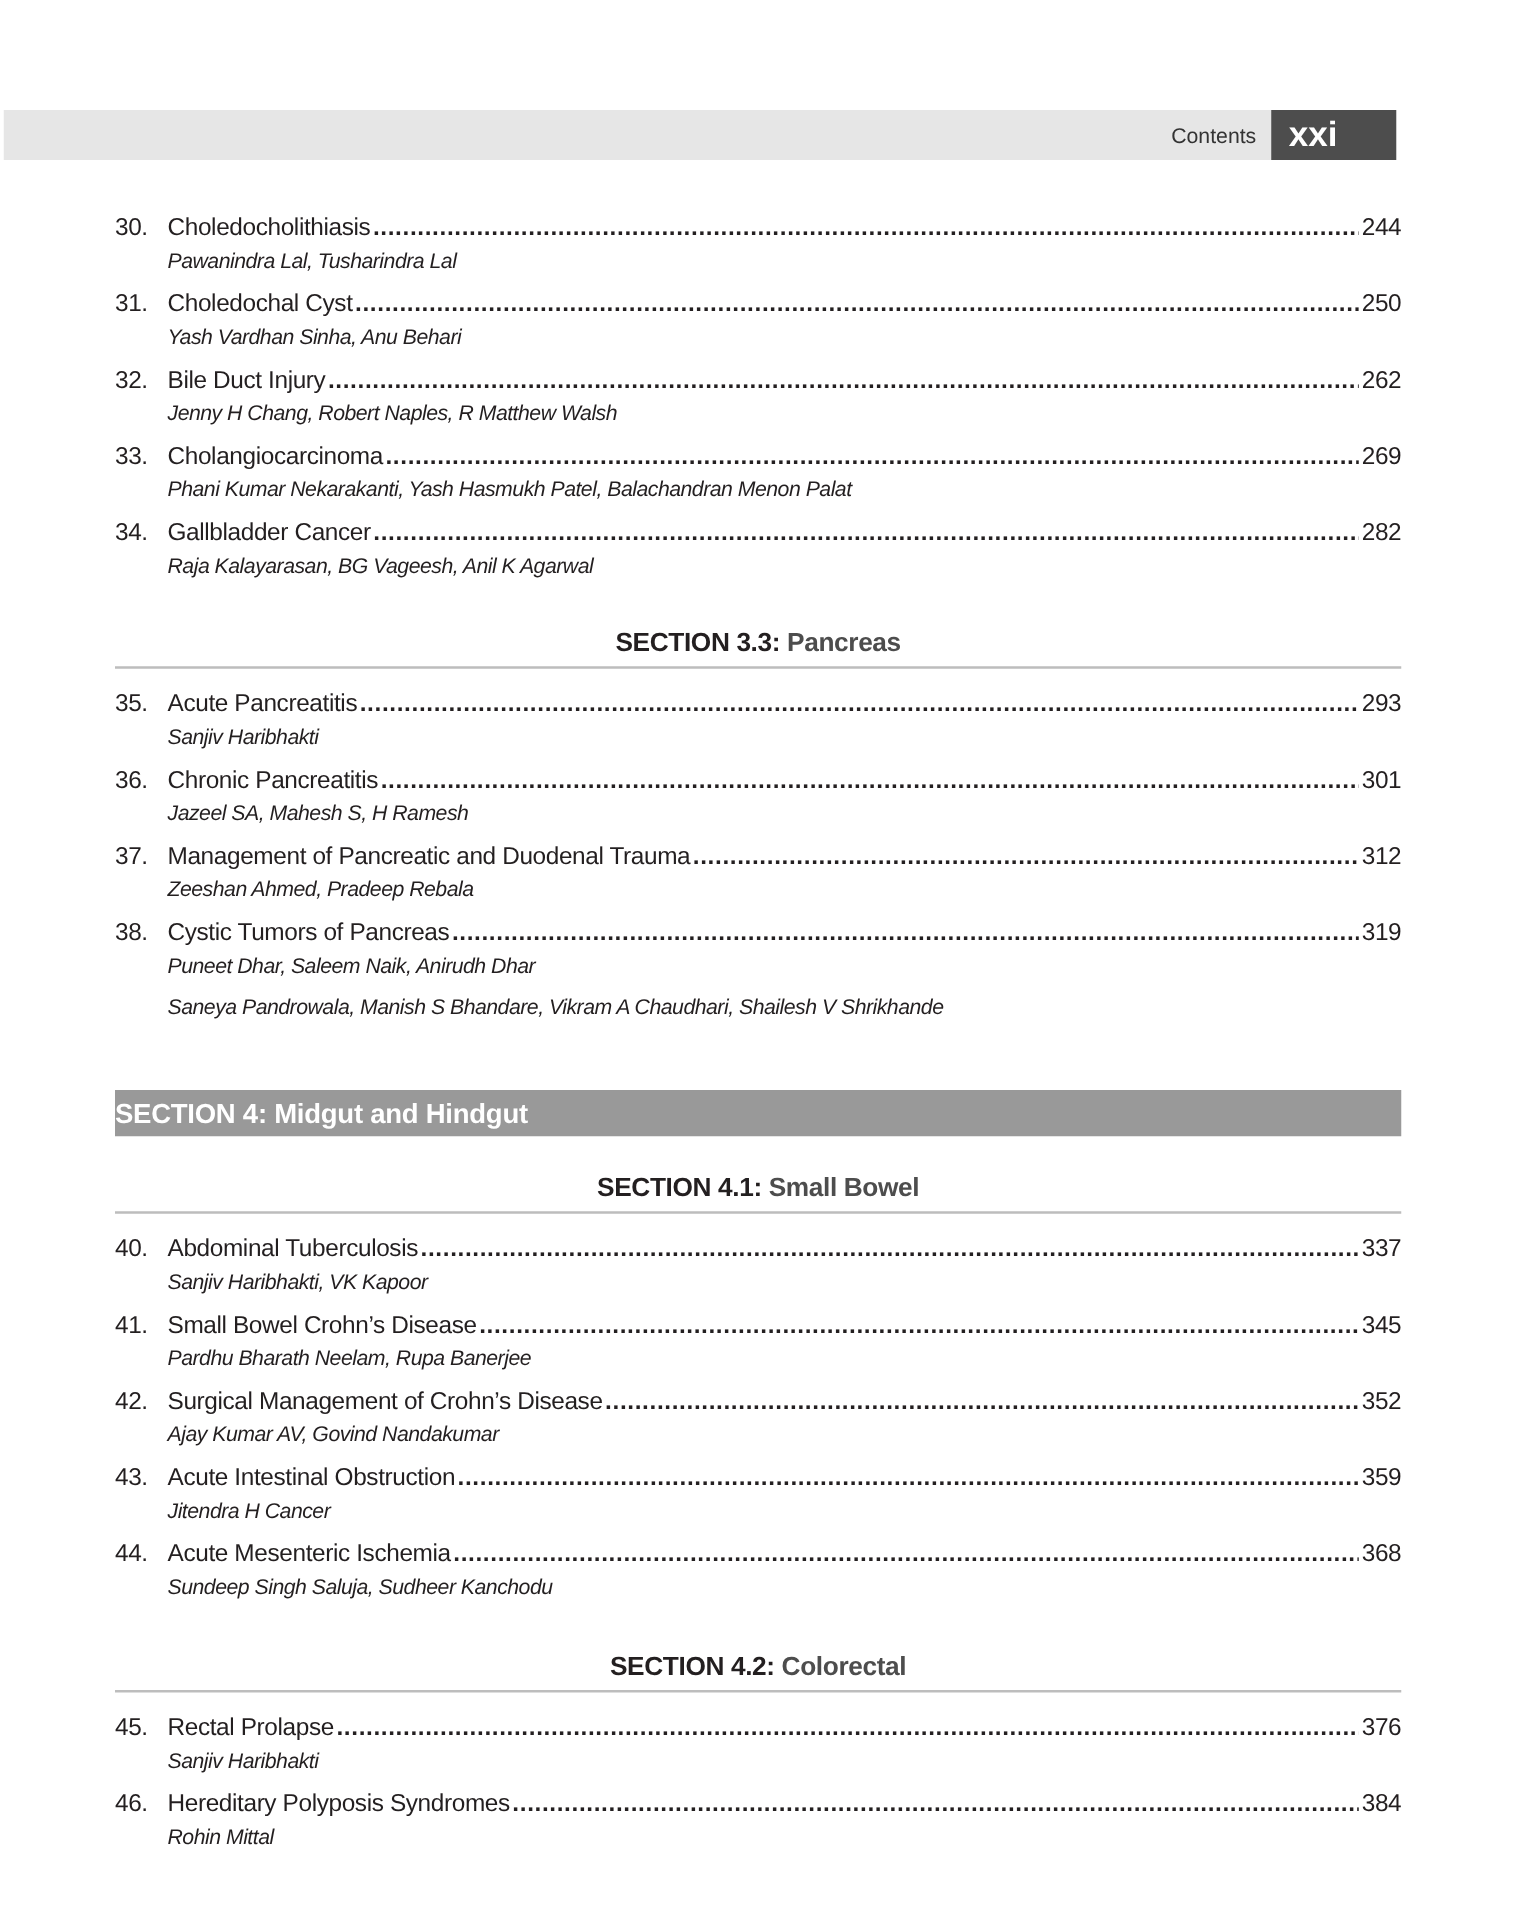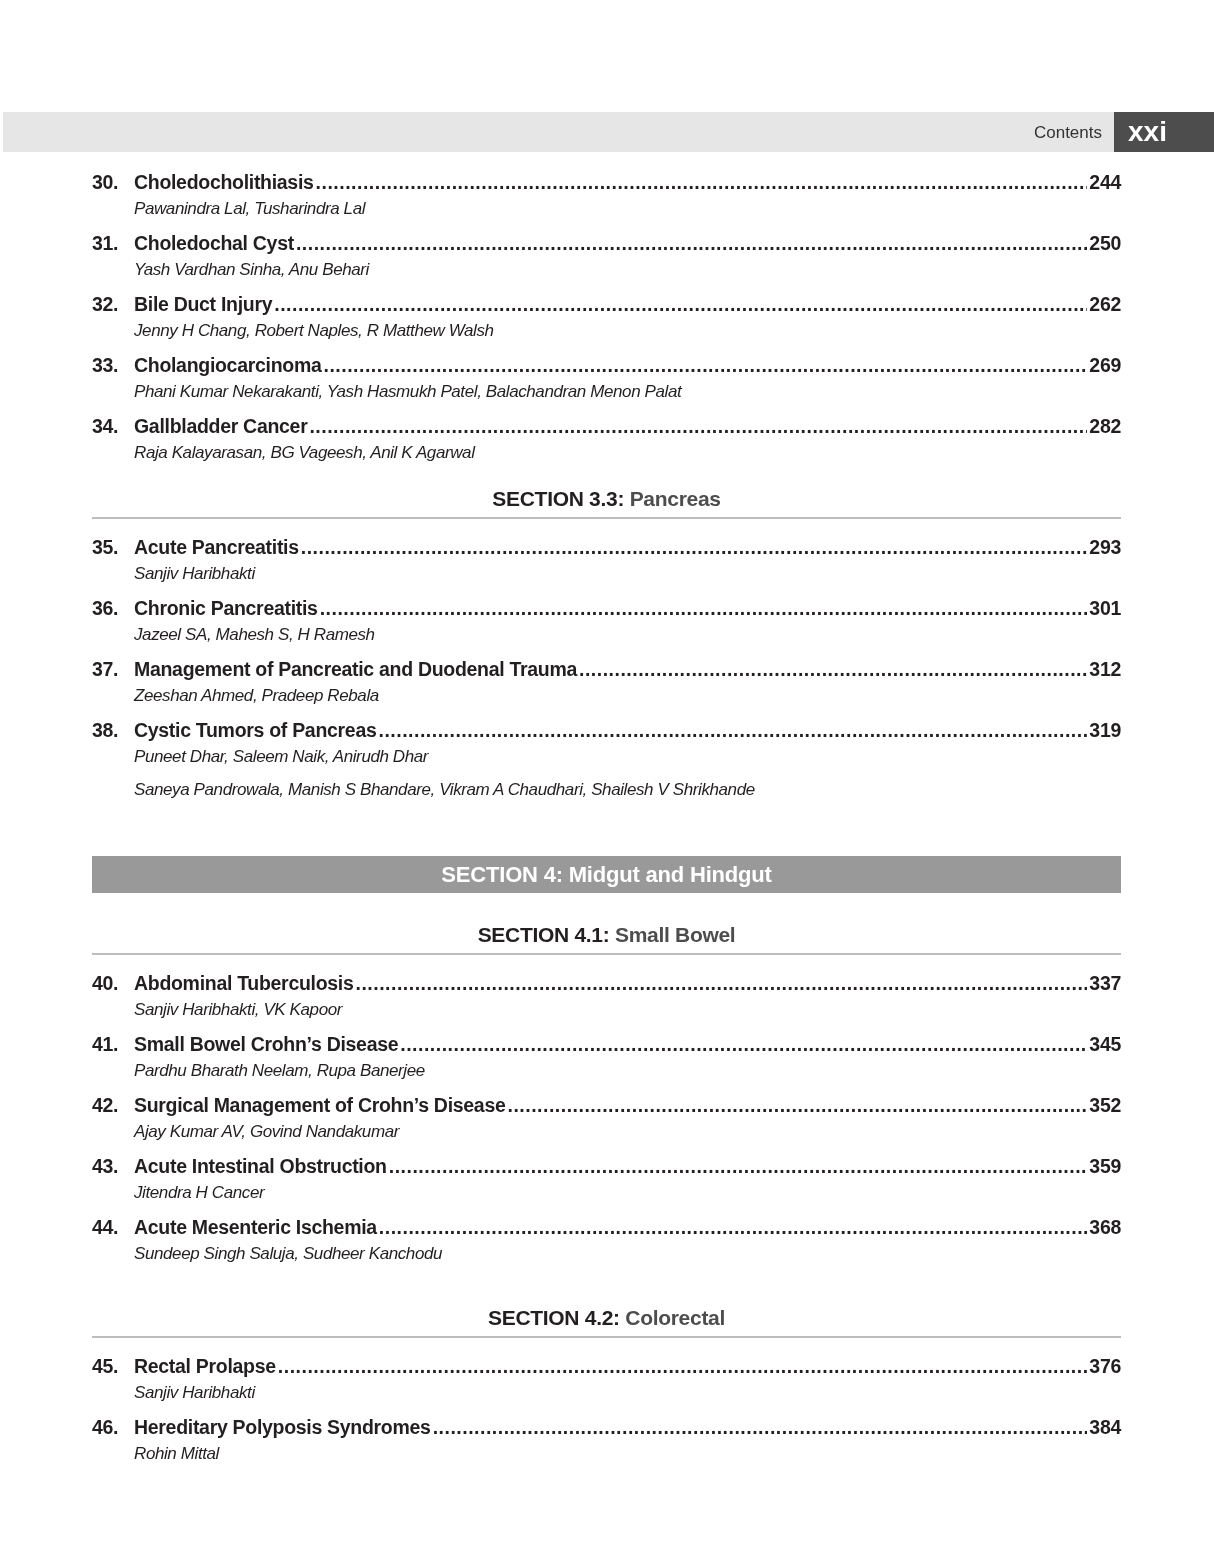--- a/index.html
+++ b/index.html
@@ -1,58 +1,58 @@
 <!DOCTYPE html>
 <html><head>
 <meta charset="utf-8">
 <style>
   html, body { margin: 0; padding: 0; background: #ffffff; }
   body {
     width: 1214px; height: 1544px; position: relative; overflow: hidden;
     font-family: "Liberation Sans", "DejaVu Sans", sans-serif; color: #231f20;
   }
   .running-head {
-    position: absolute; left: 3px; top: 112px; width: 1211px; height: 40px;
+    position: absolute; left: 3px; top: 88px; width: 1114px; height: 40px;
     background: #e6e6e6;
   }
   .running-head .label {
     position: absolute; right: 112px; top: 0; height: 40px; line-height: 42px;
     font-size: 17px; color: #333;
   }
   .running-head .folio {
     position: absolute; right: 0; top: 0; width: 100px; height: 40px;
     background: #4d4d4d; color: #fff; font-weight: bold; font-size: 28px;
     line-height: 40px; padding-left: 14px; box-sizing: border-box;
   }
   .toc { position: absolute; left: 92px; width: 1029px; top: 168px; }
   .entry { position: relative; height: 61px; }
   .entry .line1 {
     display: flex; align-items: flex-start; height: 28px; line-height: 28px;
-    font-weight: bold; font-size: 19.5px; letter-spacing: -0.3px; color: #231f20;
+    font-weight: normal; font-size: 19.5px; letter-spacing: -0.3px; color: #231f20;
   }
   .entry .num { width: 42px; flex: none; }
   .entry .title { flex: none; white-space: nowrap; }
   .entry .leader {
     flex: 1 1 auto; overflow: hidden; white-space: nowrap; margin: 0 2px;
     font-weight: bold; letter-spacing: 0.5px;
   }
   .entry .leader::before { content: "....................................................................................................................................................................................................................................................................................................................."; }
   .entry .page { flex: none; }
   .entry .authors {
     padding-left: 42px; height: 26px; line-height: 26px;
     font-style: italic; font-size: 17px; letter-spacing: -0.4px; color: #231f20;
   }
   .subsection {
     position: relative; text-align: center; font-weight: bold; font-size: 21px;
     letter-spacing: -0.3px; height: 36px; line-height: 36px;
     border-bottom: 2px solid #bdbdbd; margin-bottom: 14px; color: #231f20;
   }
   .subsection .sub-name { color: #4d4d4d; }
   .section-band {
-    background: #999999; color: #ffffff; text-align: center; font-weight: bold;
+    background: #999999; color: #ffffff; text-align: left; font-weight: bold;
     font-size: 22px; height: 37px; line-height: 37px; letter-spacing: -0.2px;
   }
 </style>
 </head>
 <body>
 
 <div class="running-head">
   <span class="label">Contents</span>
   <span class="folio">xxi</span>
 </div>
@@ -100,21 +100,21 @@
       <div class="line1">
           <span class="num">34.</span>
           <span class="title">Gallbladder Cancer</span>
           <span class="leader"></span>
           <span class="page">282</span>
         </div>
       <div class="authors">Raja Kalayarasan, BG Vageesh, Anil K Agarwal</div>
     </div>
   </div>
 
-  <div class="group" style="margin-top:8px;">
+  <div class="group" style="margin-top:24px;">
     <div class="subsection"><span>SECTION 3.3:</span> <span class="sub-name">Pancreas</span></div>
     <div class="entry">
       <div class="line1">
           <span class="num">35.</span>
           <span class="title">Acute Pancreatitis</span>
           <span class="leader"></span>
           <span class="page">293</span>
         </div>
       <div class="authors">Sanjiv Haribhakti</div>
     </div>

